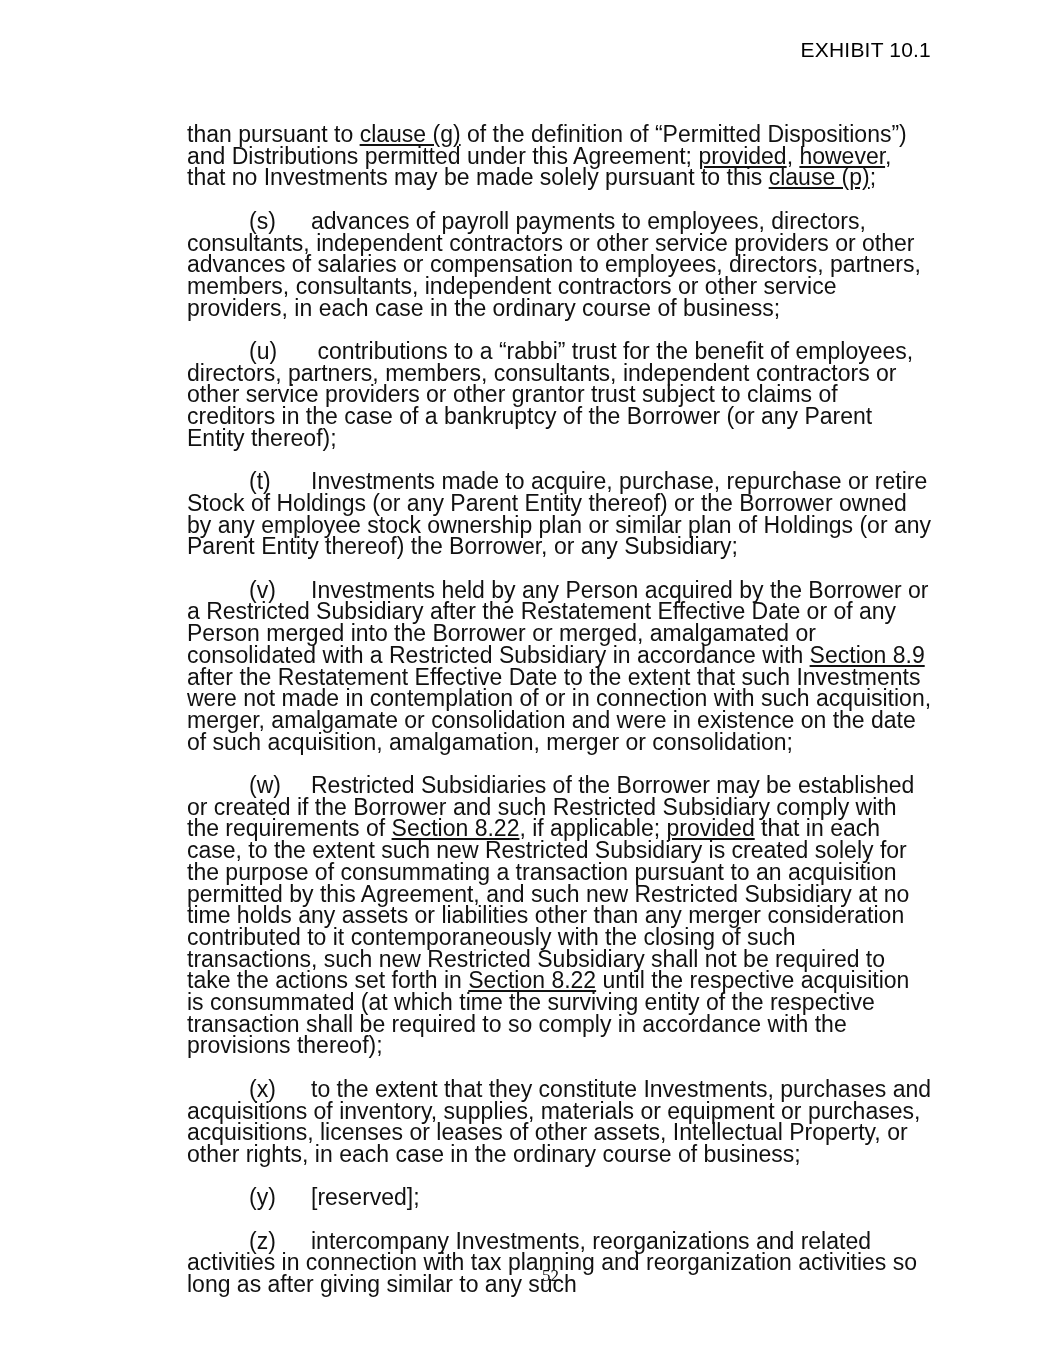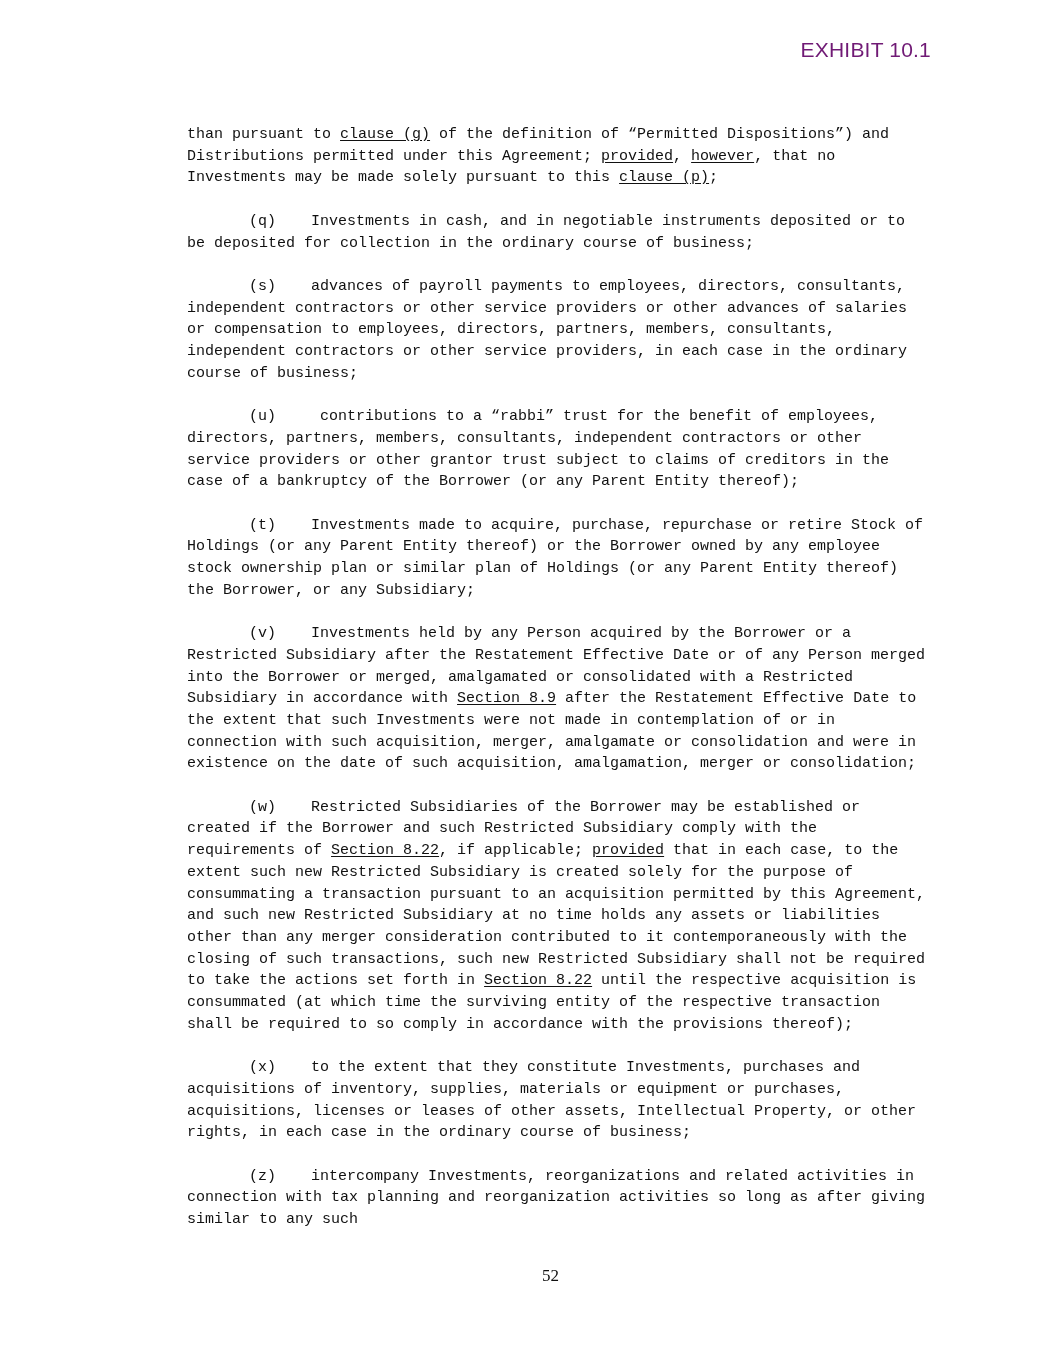--- a/index.html
+++ b/index.html
@@ -1,44 +1,44 @@
 <!DOCTYPE html>
 <html><head>
 <meta charset="utf-8">
 <style>
   html, body { margin:0; padding:0; background:#ffffff; }
   body { width:1055px; height:1365px; position:relative; overflow:hidden; color:#111; }
-  .exhibit { position:absolute; top:38px; right:124px; font-family:"Liberation Sans", sans-serif; font-size:21px; color:#701a75; letter-spacing:0.2px; }
-  .content { position:absolute; left:187px; top:124px; width:745px; font-family:Liberation Mono, monospace; font-size:15px; line-height:21.7px; }
+  .exhibit { position:absolute; top:38px; right:124px; font-family:"Liberation Sans", sans-serif; font-size:21px; color:#000000; letter-spacing:0.2px; }
+  .content { position:absolute; left:187px; top:124px; width:745px; font-family:Liberation Sans, sans-serif; font-size:23px; line-height:21.7px; }
   .para { margin:0 0 21.7px 0; }
   .ind { display:inline-block; width:62px; }
   .lbl { display:inline-block; width:62px; }
   u { text-decoration:underline; text-underline-offset:2px; }
   .pagenum { position:absolute; top:1266px; left:0; width:1055px; text-align:center; font-family:"Liberation Serif", serif; font-size:17px;margin-left:23px; }
 </style>
 </head>
 <body>
 
 <div class="exhibit">EXHIBIT 10.1</div>
 
 <div class="content">
   <p class="para"><span>than pursuant to </span><u>clause (g)</u><span> of the definition of “Permitted Dispositions”) and Distributions permitted under this Agreement; </span><u>provided</u><span>, </span><u>however</u><span>, that no Investments may be made solely pursuant to this </span><u>clause (p)</u><span>;</span></p>
 
-  <p class="para"><span class="ind"></span><span class="lbl">(q)</span><span>Investments in cash, and in negotiable instruments deposited or to be deposited for collection in the ordinary course of business;</span></p>
 
 
   <p class="para"><span class="ind"></span><span class="lbl">(s)</span><span>advances of payroll payments to employees, directors, consultants, independent contractors or other service providers or other advances of salaries or compensation to employees, directors, partners, members, consultants, independent contractors or other service providers, in each case in the ordinary course of business;</span></p>
 
   <p class="para"><span class="ind"></span><span class="lbl">(u)</span><span> contributions to a “rabbi” trust for the benefit of employees, directors, partners, members, consultants, independent contractors or other service providers or other grantor trust subject to claims of creditors in the case of a bankruptcy of the Borrower (or any Parent Entity thereof);</span></p>
 
   <p class="para"><span class="ind"></span><span class="lbl">(t)</span><span>Investments made to acquire, purchase, repurchase or retire Stock of Holdings (or any Parent Entity thereof) or the Borrower owned by any employee stock ownership plan or similar plan of Holdings (or any Parent Entity thereof) the Borrower, or any Subsidiary;</span></p>
 
   <p class="para"><span class="ind"></span><span class="lbl">(v)</span><span>Investments held by any Person acquired by the Borrower or a Restricted Subsidiary after the Restatement Effective Date or of any Person merged into the Borrower or merged, amalgamated or consolidated with a Restricted Subsidiary in accordance with </span><u>Section 8.9</u><span> after the Restatement Effective Date to the extent that such Investments were not made in contemplation of or in connection with such acquisition, merger, amalgamate or consolidation and were in existence on the date of such acquisition, amalgamation, merger or consolidation;</span></p>
 
   <p class="para"><span class="ind"></span><span class="lbl">(w)</span><span>Restricted Subsidiaries of the Borrower may be established or created if the Borrower and such Restricted Subsidiary comply with the requirements of </span><u>Section 8.22</u><span>, if applicable; </span><u>provided</u><span> that in each case, to the extent such new Restricted Subsidiary is created solely for the purpose of consummating a transaction pursuant to an acquisition permitted by this Agreement, and such new Restricted Subsidiary at no time holds any assets or liabilities other than any merger consideration contributed to it contemporaneously with the closing of such transactions, such new Restricted Subsidiary shall not be required to take the actions set forth in </span><u>Section 8.22</u><span> until the respective acquisition is consummated (at which time the surviving entity of the respective transaction shall be required to so comply in accordance with the provisions thereof);</span></p>
 
   <p class="para"><span class="ind"></span><span class="lbl">(x)</span><span>to the extent that they constitute Investments, purchases and acquisitions of inventory, supplies, materials or equipment or purchases, acquisitions, licenses or leases of other assets, Intellectual Property, or other rights, in each case in the ordinary course of business;</span></p>
 
+  <p class="para"><span class="ind"></span><span class="lbl">(y)</span><span>[reserved];</span></p>
 
   <p class="para"><span class="ind"></span><span class="lbl">(z)</span><span>intercompany Investments, reorganizations and related activities in connection with tax planning and reorganization activities so long as after giving similar to any such</span></p>
 </div>
 
 <div class="pagenum">52</div>
 
 </body></html>

